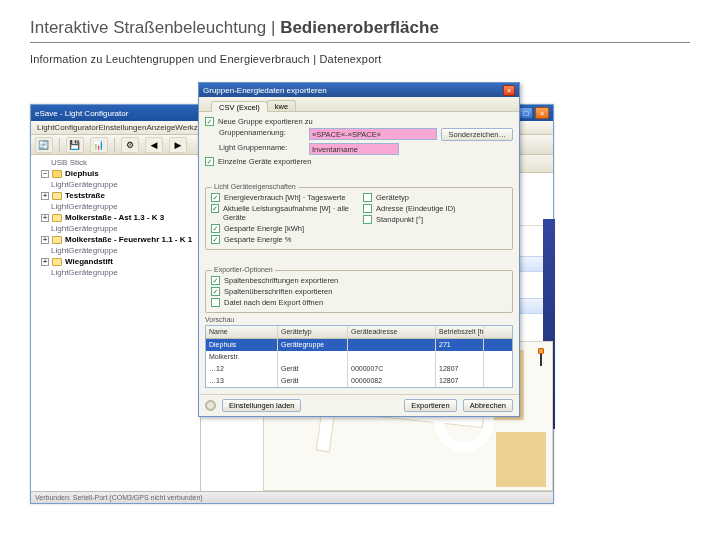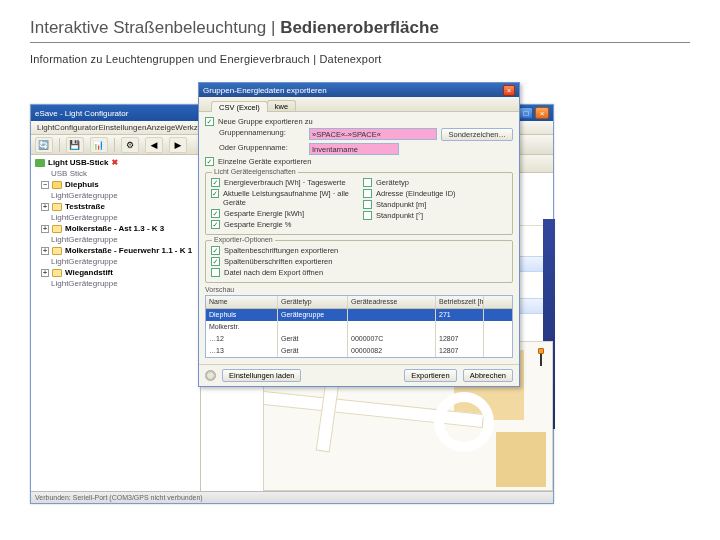--- a/index.html
+++ b/index.html
@@ -61,21 +61,21 @@
   .dlg-tabs { height: 15px; background: linear-gradient(#f5f4ec,#e6e3d3); border-bottom:1px solid #c9c6b4; display:flex; align-items:flex-end; padding-left:12px; }
   .dlg-tab { font-size:7.5px; padding:1px 7px 0 7px; border:1px solid #c9c6b4; border-bottom:none; border-radius:3px 3px 0 0; background:linear-gradient(#efeddd,#e2dfcc); margin-right:-1px; }
   .dlg-tab.active { background:#f4f3ec; position:relative; top:1px; }
   .dlg-body { padding: 4px 6px 6px 6px; font-size: 7.5px; color:#333; }
   .row { display:flex; align-items:flex-start; gap:4px; padding:1px 0; }
   .row .lab { width: 86px; }
   .inp { height: 12px; border: 1px solid #9db6d8; background:#f9a8d4; padding: 0 2px; font-size:7.5px; line-height:11px; flex:1; }
   .btn-s { height:13px; border:1px solid #9db6d8; background:linear-gradient(#fdfdfb,#e7e5d8); font-size:7.5px; padding:0 6px; border-radius:2px; line-height:11px; }
   .cb { width:9px; height:9px; border:1px solid #5a7; background:#fff; display:inline-flex; align-items:center; justify-content:center; color:#2a7a2a; font-size:7px; }
   .cb.chk::after { content:"✓"; }
-  .fs { border:1px solid #bdb9a3; border-radius:2px; margin-top:5px; padding:4px 5px 4px 5px; position:relative; }
+  .fs { border:1px solid #bdb9a3; border-radius:2px; margin-top:20px; padding:4px 5px 4px 5px; position:relative; }
   .fs-label { position:absolute; top:-5px; left:6px; background:#f4f3ec; padding:0 2px; font-size:7px; color:#555; }
   .two-col { display:flex; gap:8px; }
   .two-col > div { flex:1; }
   .tbl { border:1px solid #9db6d8; background:#fff; margin-top:2px; }
   .tbl-head { display:flex; height:13px; background:linear-gradient(#f7f7f3,#e4e2d4); border-bottom:1px solid #c4c1af; }
   .tbl-head div, .tbl-row div { font-size:7px; padding:0 3px; line-height:12px; border-right:1px solid #d8d5c3; overflow:hidden; white-space:nowrap; }
   .c1{width:72px}.c2{width:70px}.c3{width:88px}.c4{width:48px;border-right:none}
   .tbl-row { display:flex; height:12px; }
   .tbl-row.sel { background:#2a5fbf; color:#fff; }
   .dlg-foot { display:flex; align-items:center; padding:4px 6px; gap:6px; border-top:1px solid #d4d1be; }
@@ -114,25 +114,20 @@
     <div class="tb-sep"></div>
     <div class="tb-icon">⚙</div>
     <div class="tb-icon">◀</div>
     <div class="tb-icon">▶</div>
   </div>
 
   <div class="content">
 
     <div class="sidebar">
       <div class="tree">
-        <div class="tree-item">
-          <span class="usb"></span>
-          <span style="font-weight:600">Light USB-Stick</span>
-          <span class="red-x">✖</span>
-        </div>
         <div class="tree-item sub">USB Stick</div>
 
         <div class="tree-item group">
           <span class="exp">−</span>
           <span class="folder"></span>
           <span>Diephuis</span>
         </div>
         <div class="tree-item sub">LightGerätegruppe</div>
 
         <div class="tree-item group">
@@ -226,21 +221,21 @@
     <div class="row">
       <span class="cb chk"></span>
       <span>Neue Gruppe exportieren zu</span>
     </div>
     <div class="row" style="padding-left:14px">
       <span class="lab">Gruppennamenung:</span>
       <span class="inp">»SPACE«-»SPACE«</span>
       <span class="btn-s">Sonderzeichen…</span>
     </div>
     <div class="row" style="padding-left:14px">
-      <span class="lab">Oder Gruppenname:</span>
+      <span class="lab">Light Gruppenname:</span>
       <span class="inp" style="flex:0 0 90px">Inventarname</span>
     </div>
     <div class="row">
       <span class="cb chk"></span>
       <span>Einzelne Geräte exportieren</span>
     </div>
 
     <div class="fs">
       <span class="fs-label">Licht Geräteeigenschaften</span>
       <div class="two-col">
@@ -263,24 +258,20 @@
             </div>
         </div>
         <div>
           <div class="row">
               <span class="cb"></span>
               <span>Gerätetyp</span>
             </div>
           <div class="row">
               <span class="cb"></span>
               <span>Adresse (Eindeutige ID)</span>
-            </div>
-          <div class="row">
-              <span class="cb"></span>
-              <span>Standpunkt [m]</span>
             </div>
           <div class="row">
               <span class="cb"></span>
               <span>Standpunkt [°]</span>
             </div>
         </div>
       </div>
     </div>
 
     <div class="fs">

